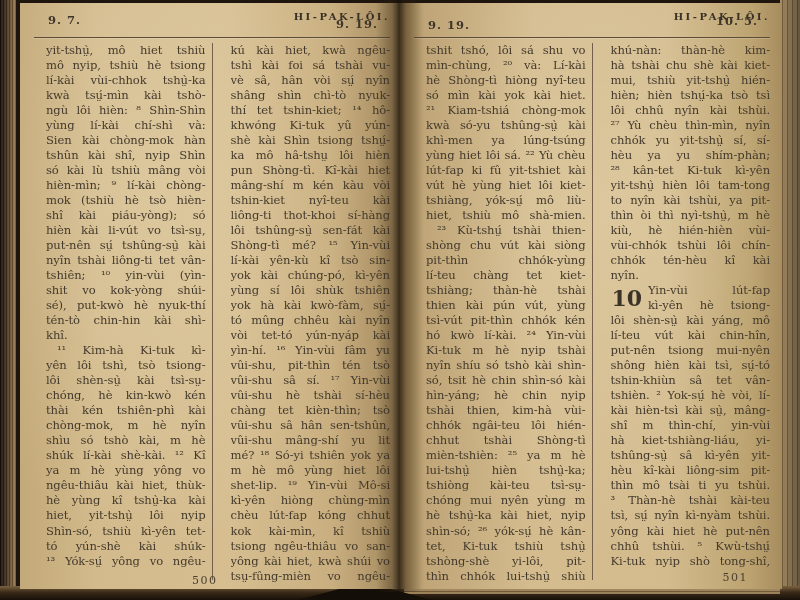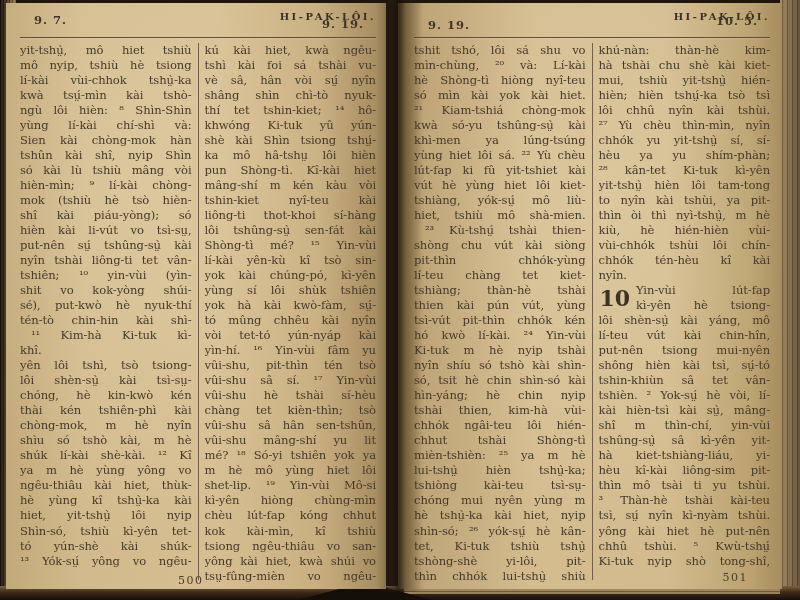--- a/index.html
+++ b/index.html
@@ -46,21 +46,21 @@
       rgba(46,32,16,0.35) 65%, rgba(46,32,16,0) 100%);
     pointer-events:none;z-index:5;
   }
 
   
   .page{
     position:absolute;top:3px;height:586px;box-sizing:border-box;
     color:#443a2c;
   }
   .page-left{
-    left:6px;width:380px;
+    left:20px;width:380px;
     padding:8px 10px 0 14px;
     background:
       radial-gradient(ellipse at 35% 30%, rgba(255,246,220,0.20), transparent 65%),
       linear-gradient(90deg,#c3a979 0%, #d2ba8c 20%, #d6be91 55%, #c9af80 82%, #a2885c 100%);
   }
   .page-right{
     left:398px;width:384px;
     padding:8px 12px 0 16px;
     background:
       radial-gradient(ellipse at 55% 35%, rgba(255,246,220,0.20), transparent 65%),
@@ -76,20 +76,21 @@
     font-size:10px;font-weight:bold;letter-spacing:2.5px;color:#3a3126;
   }
   .header-rule{height:1px;background:#5d4d38;margin:2px 0 5px 0;box-shadow:0 1px 0 rgba(255,255,255,0.15);}
 
   .columns{display:flex;height:541px;overflow:hidden;}
   .column{
     flex:1 1 0;overflow:hidden;
     font-size:11.6px;line-height:15.02px;letter-spacing:-0.1px;
     color:#443a2c;
     text-rendering:optimizeLegibility;
+    margin-left:12px;
   }
   .col-gap{width:13px;position:relative;flex:0 0 auto;}
   .col-rule{position:absolute;left:6px;top:0;bottom:4px;width:1px;background:#74604a;}
 
   .line{text-align:justify;text-align-last:justify;white-space:nowrap;}
   .line.short{text-align-last:left;}
   .line.indent{padding-left:11px;}
 
   .dropcap{
     float:left;
@@ -135,22 +136,22 @@
           <div class="line">hièn-mìn; ⁹ lí-kài chòng-</div>
           <div class="line">mok (tshiù hè tsò hièn-</div>
           <div class="line">shî kài piáu-yòng); só</div>
           <div class="line">hièn kài li-vút vo tsì-sṳ,</div>
           <div class="line">put-nên sṳ́ tshûng-sṳ̀ kài</div>
           <div class="line">nyîn tshài liông-ti tet vân-</div>
           <div class="line">tshiên; ¹⁰ yin-vùi (yìn-</div>
           <div class="line">shit vo kok-yòng shúi-</div>
           <div class="line">sé), put-kwò hè nyuk-thí</div>
           <div class="line">tén-tò chin-hin kài shì-</div>
+          <div class="line short">khî.</div>
           <div class="line indent">¹¹ Kim-hà Ki-tuk kì-</div>
-          <div class="line short">khî.</div>
           <div class="line">yên lôi tshì, tsò tsiong-</div>
           <div class="line">lôi shèn-sṳ̀ kài tsì-sṳ-</div>
           <div class="line">chóng, hè kin-kwò kén</div>
           <div class="line">thài kén tshiên-phì kài</div>
           <div class="line">chòng-mok, m hè nyîn</div>
           <div class="line">shìu só tshò kài, m hè</div>
           <div class="line">shúk lí-kài shè-kài. ¹² Kî</div>
           <div class="line">ya m hè yùng yông vo</div>
           <div class="line">ngêu-thiâu kài hiet, thùk-</div>
           <div class="line">hè yùng kî tshṳ̀-ka kài</div>
@@ -274,22 +275,22 @@
           <div class="line">Yin-vùi lút-fap</div>
           <div class="line">kì-yên hè tsiong-</div>
           <div class="line">lôi shèn-sṳ̀ kài yáng, mô</div>
           <div class="line">lí-teu vút kài chin-hîn,</div>
           <div class="line">put-nên tsiong mui-nyên</div>
           <div class="line">shông hièn kài tsì, sṳ́-tó</div>
           <div class="line">tshin-khiùn sâ tet vân-</div>
           <div class="line">tshièn. ² Yok-sṳ́ hè vòi, lí-</div>
           <div class="line">kài hièn-tsì kài sṳ̀, mâng-</div>
           <div class="line">shî m thìn-chí, yin-vùi</div>
+          <div class="line">hà kiet-tshiàng-liáu, yi-</div>
           <div class="line">tshûng-sṳ̀ sâ kì-yên yit-</div>
-          <div class="line">hà kiet-tshiàng-liáu, yi-</div>
           <div class="line">hèu kî-kài liông-sim pit-</div>
           <div class="line">thìn mô tsài ti yu tshùi.</div>
           <div class="line">³ Thàn-hè tshài kài-teu</div>
           <div class="line">tsì, sṳ́ nyîn kì-nyàm tshùi.</div>
           <div class="line">yông kài hiet hè put-nên</div>
           <div class="line">chhû tshùi. ⁵ Kwù-tshṳ́</div>
           <div class="line">Ki-tuk nyip shò tong-shî,</div>
         </div>
     </div>
     <div class="page-number pn-right">501</div>

